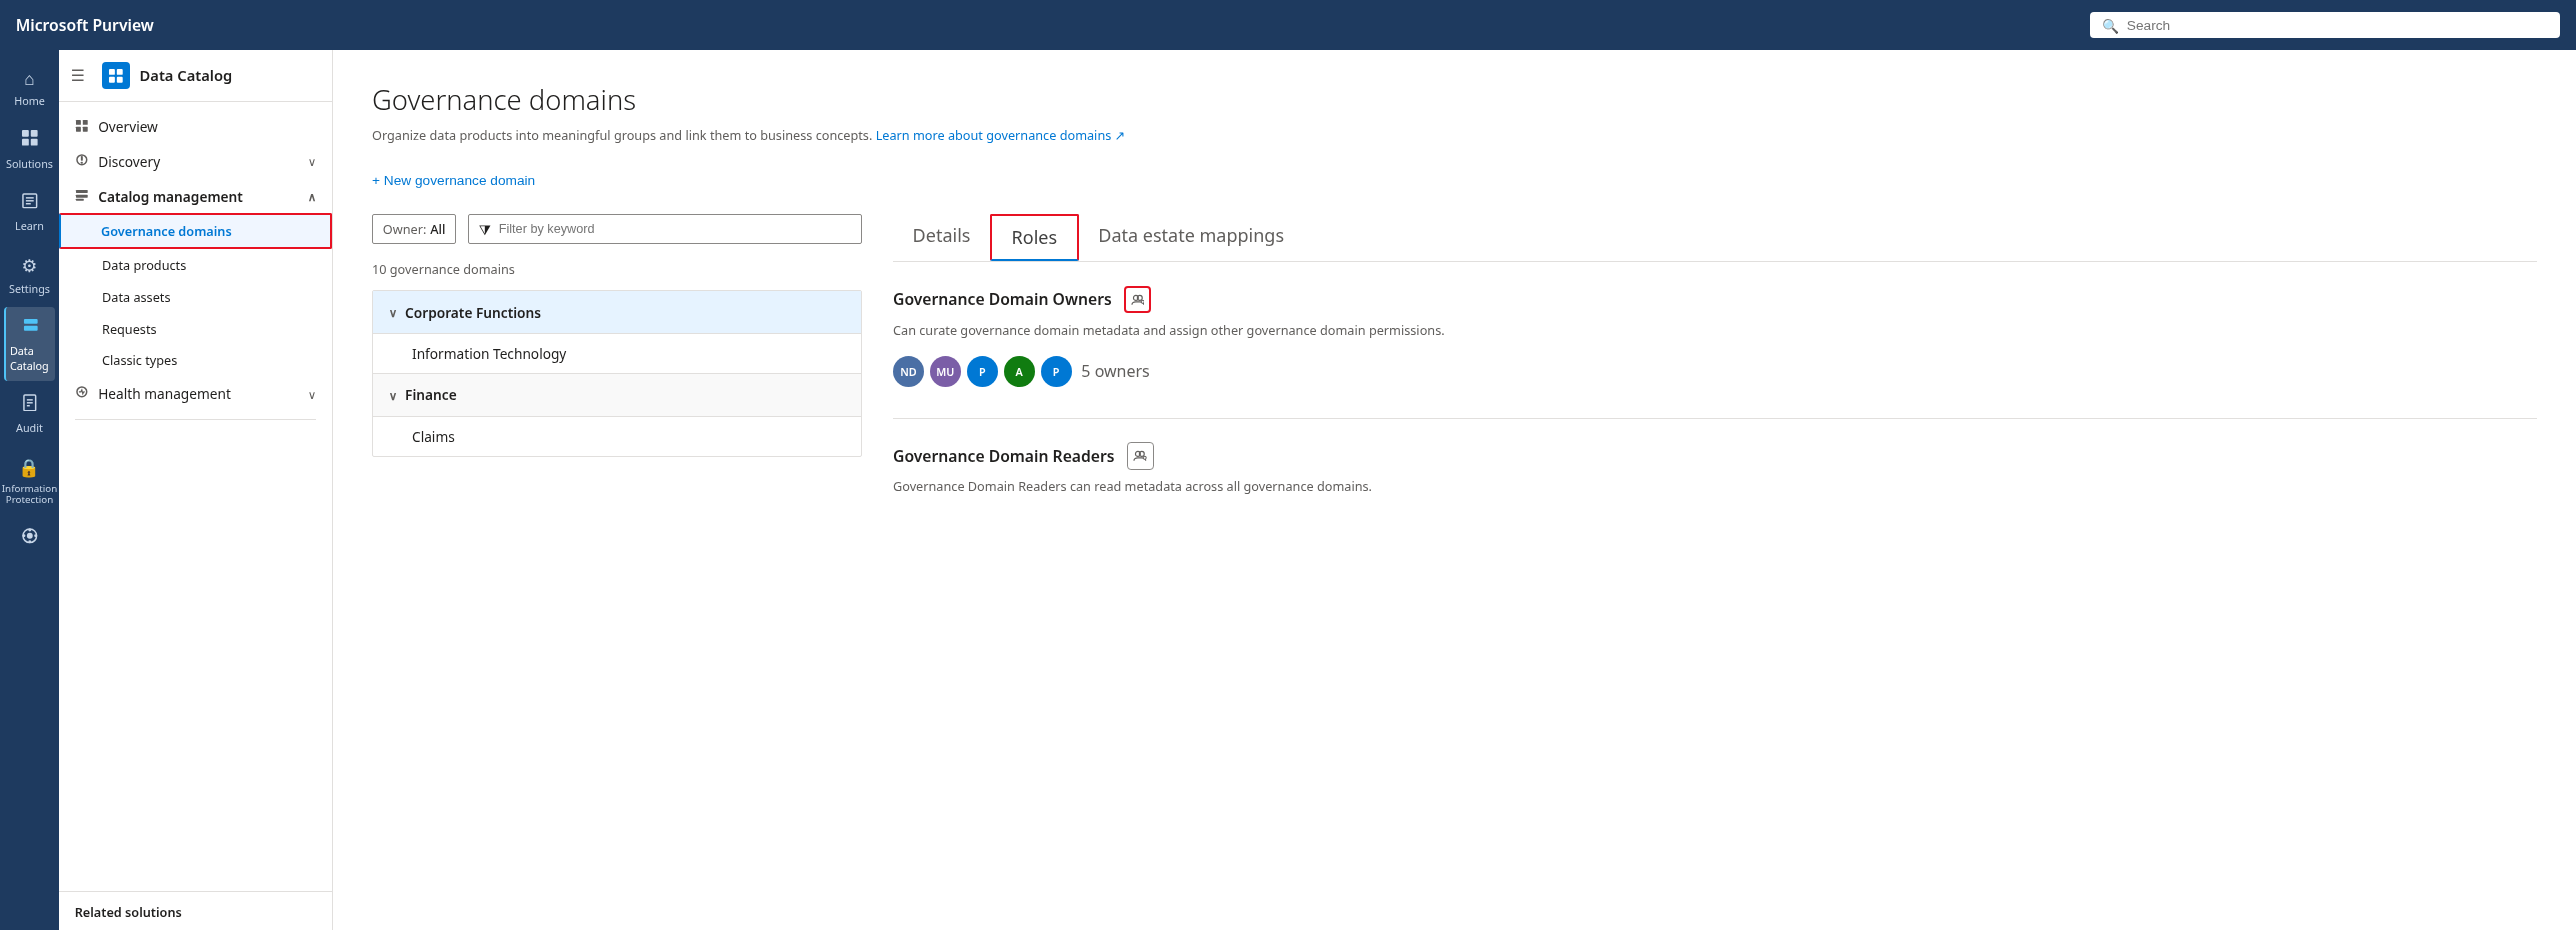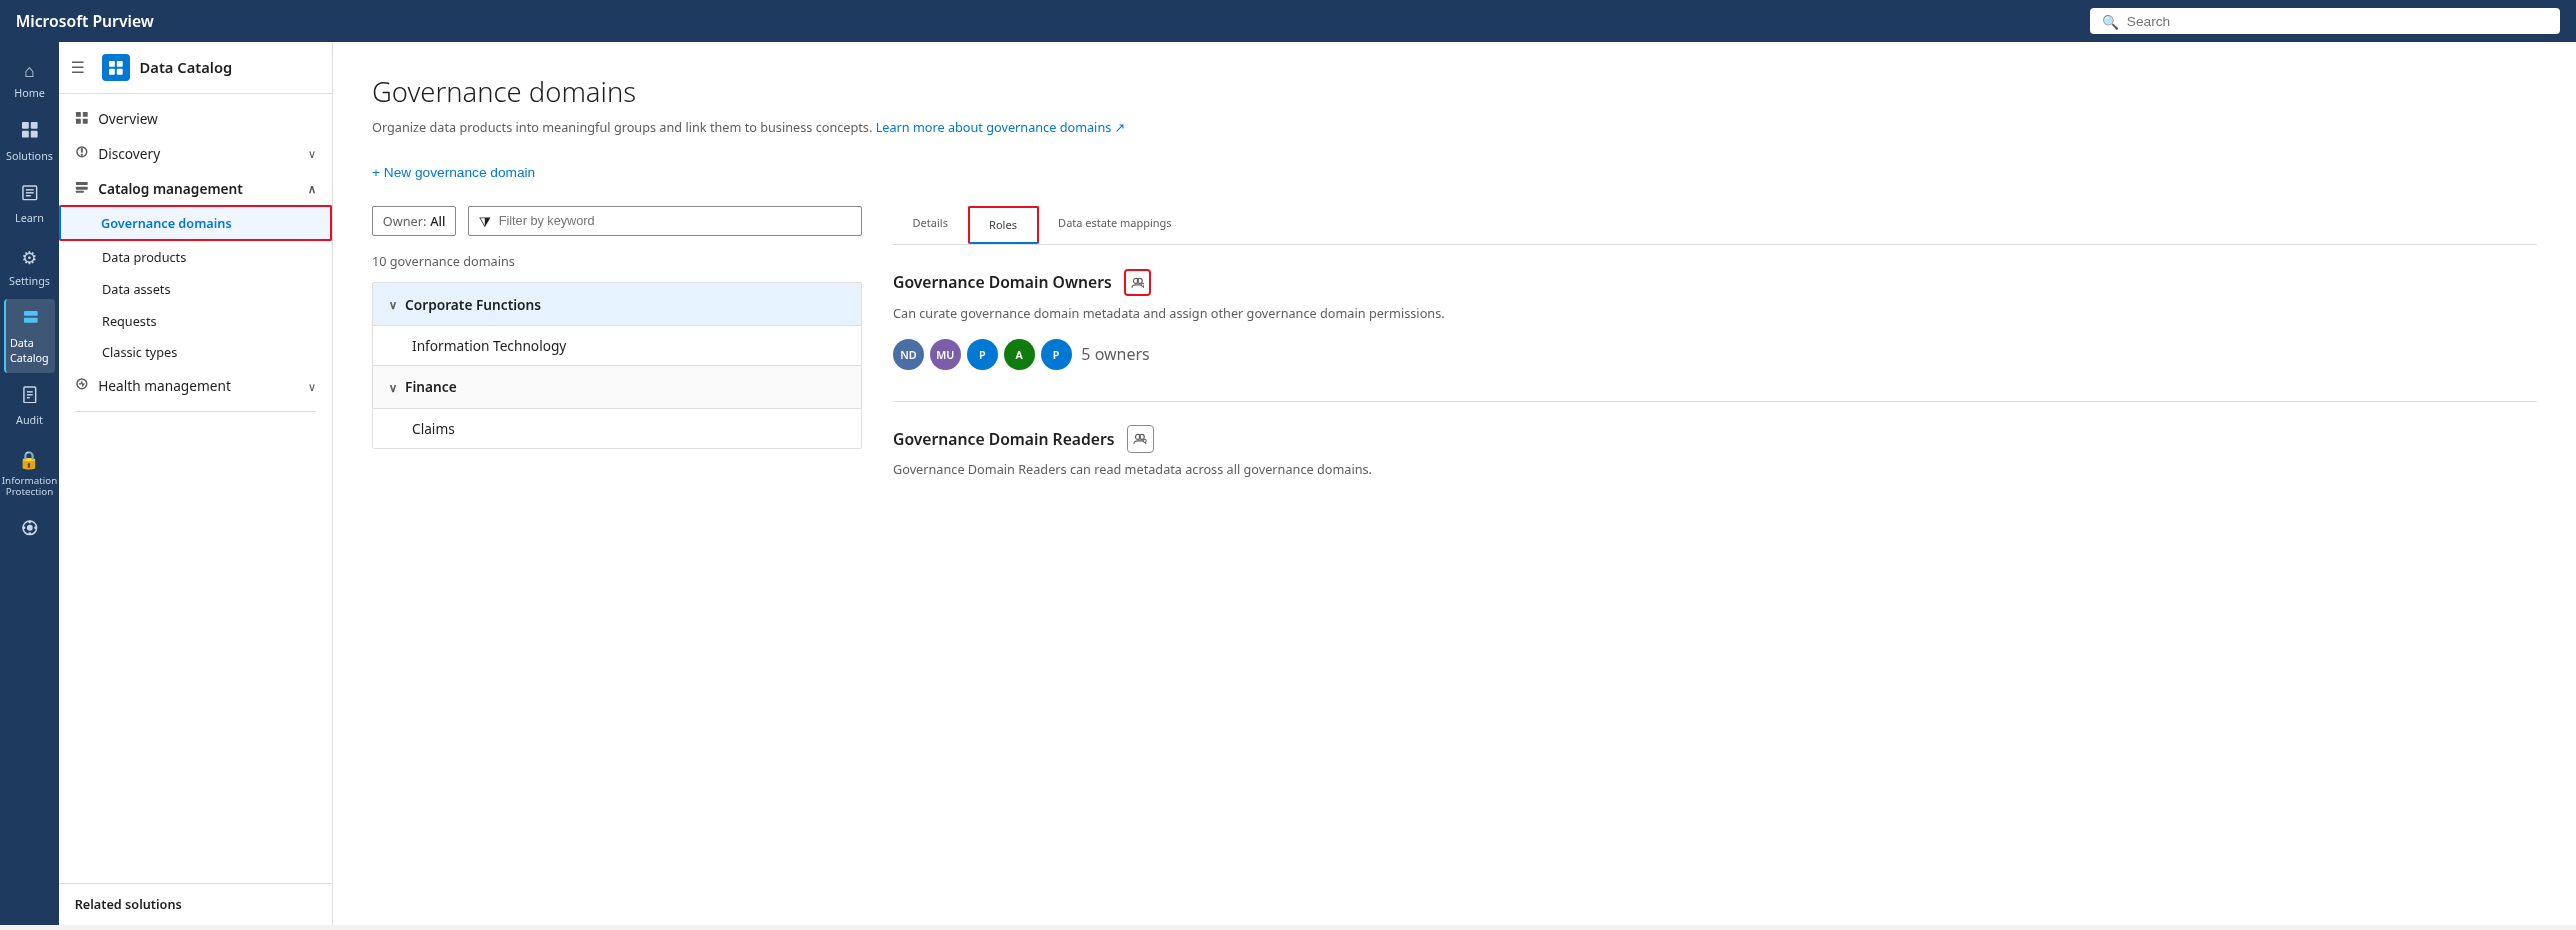--- a/index.html
+++ b/index.html
@@ -1,21 +1,21 @@
 <!DOCTYPE html>
 <html><head>
   <meta charset="utf-8">
   <style>
     * { box-sizing: border-box; margin: 0; padding: 0; }
     body { font-family: 'Segoe UI', system-ui, sans-serif; font-size: 13.7px; color: #201f1e; background: #f3f2f1; height: 930px; overflow: hidden; }
 
     
     .top-bar {
       background: #1e3a5f;
-      height: 42px;
+      height: 50px;
       display: flex;
       align-items: center;
       padding: 0 15.7px;
       gap: 15.7px;
     }
     .top-bar-title {
       color: white;
       font-size: 15.7px;
       font-weight: 600;
       white-space: nowrap;
@@ -278,21 +278,21 @@
     
     .detail-tabs {
       display: flex;
       border-bottom: 1px solid #e1dfdd;
       margin-bottom: 23.5px;
       gap: 0;
     }
     .detail-tab {
       padding: 9.8px 19.6px;
       cursor: pointer;
-      font-size: 11px;
+      font-size: 18px;
       color: #605e5c;
       border-bottom: 2px solid transparent;
       white-space: nowrap;
     }
     .detail-tab.active {
       color: #404040;
       border-bottom: 2px solid #0078d4;
       font-weight: 400;
     }
 

